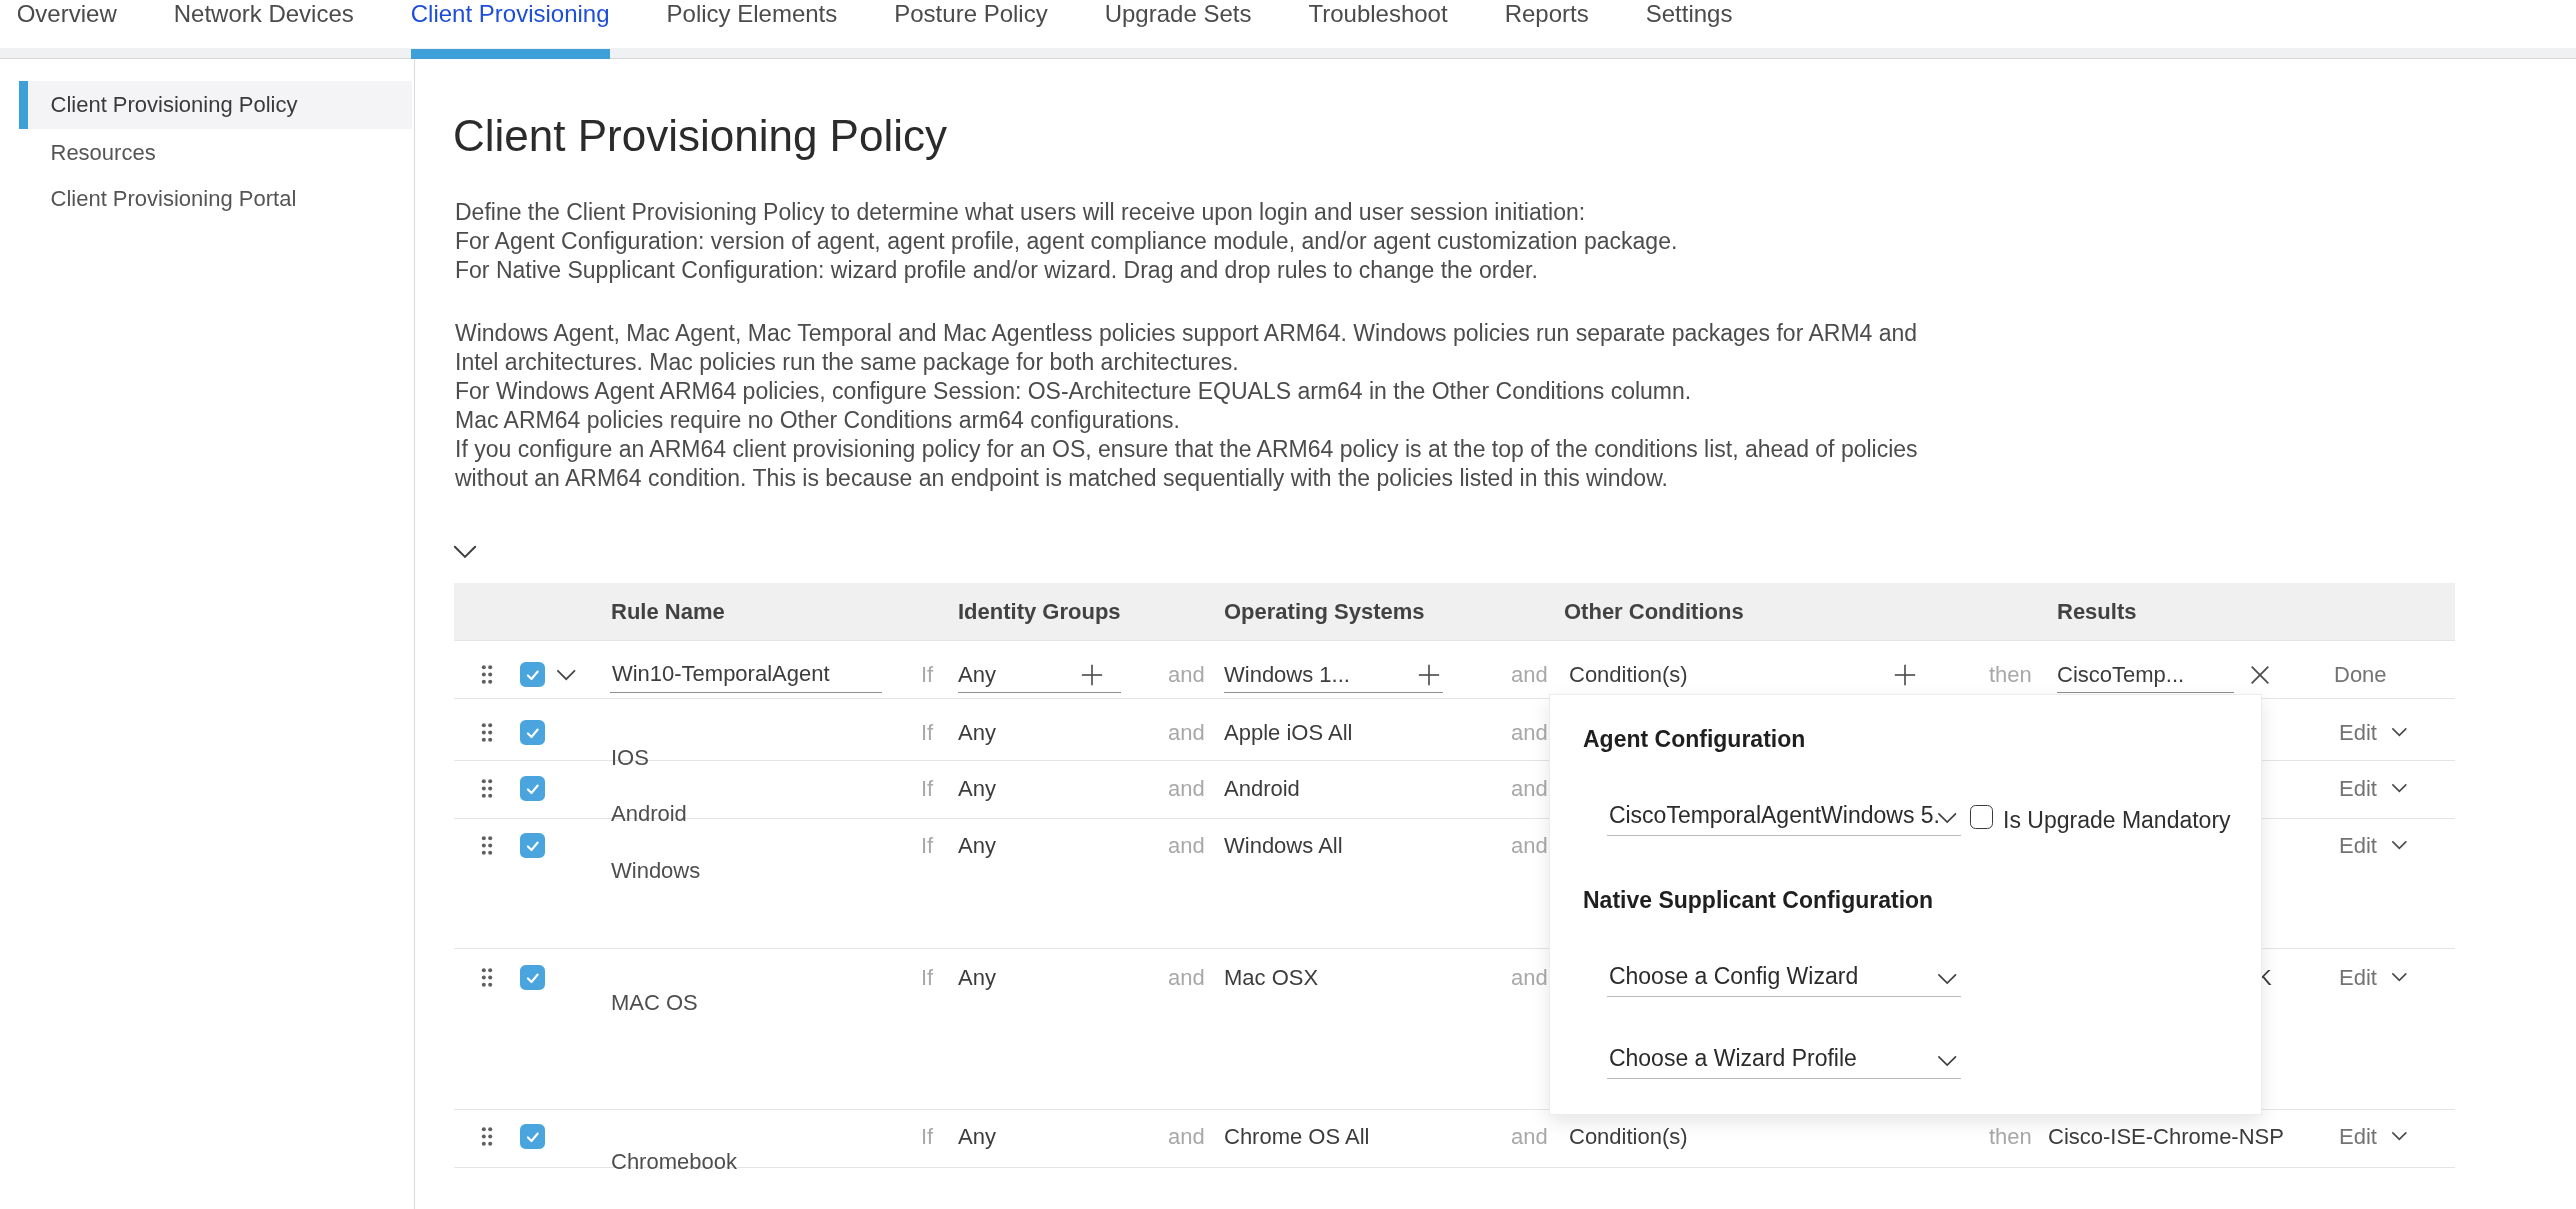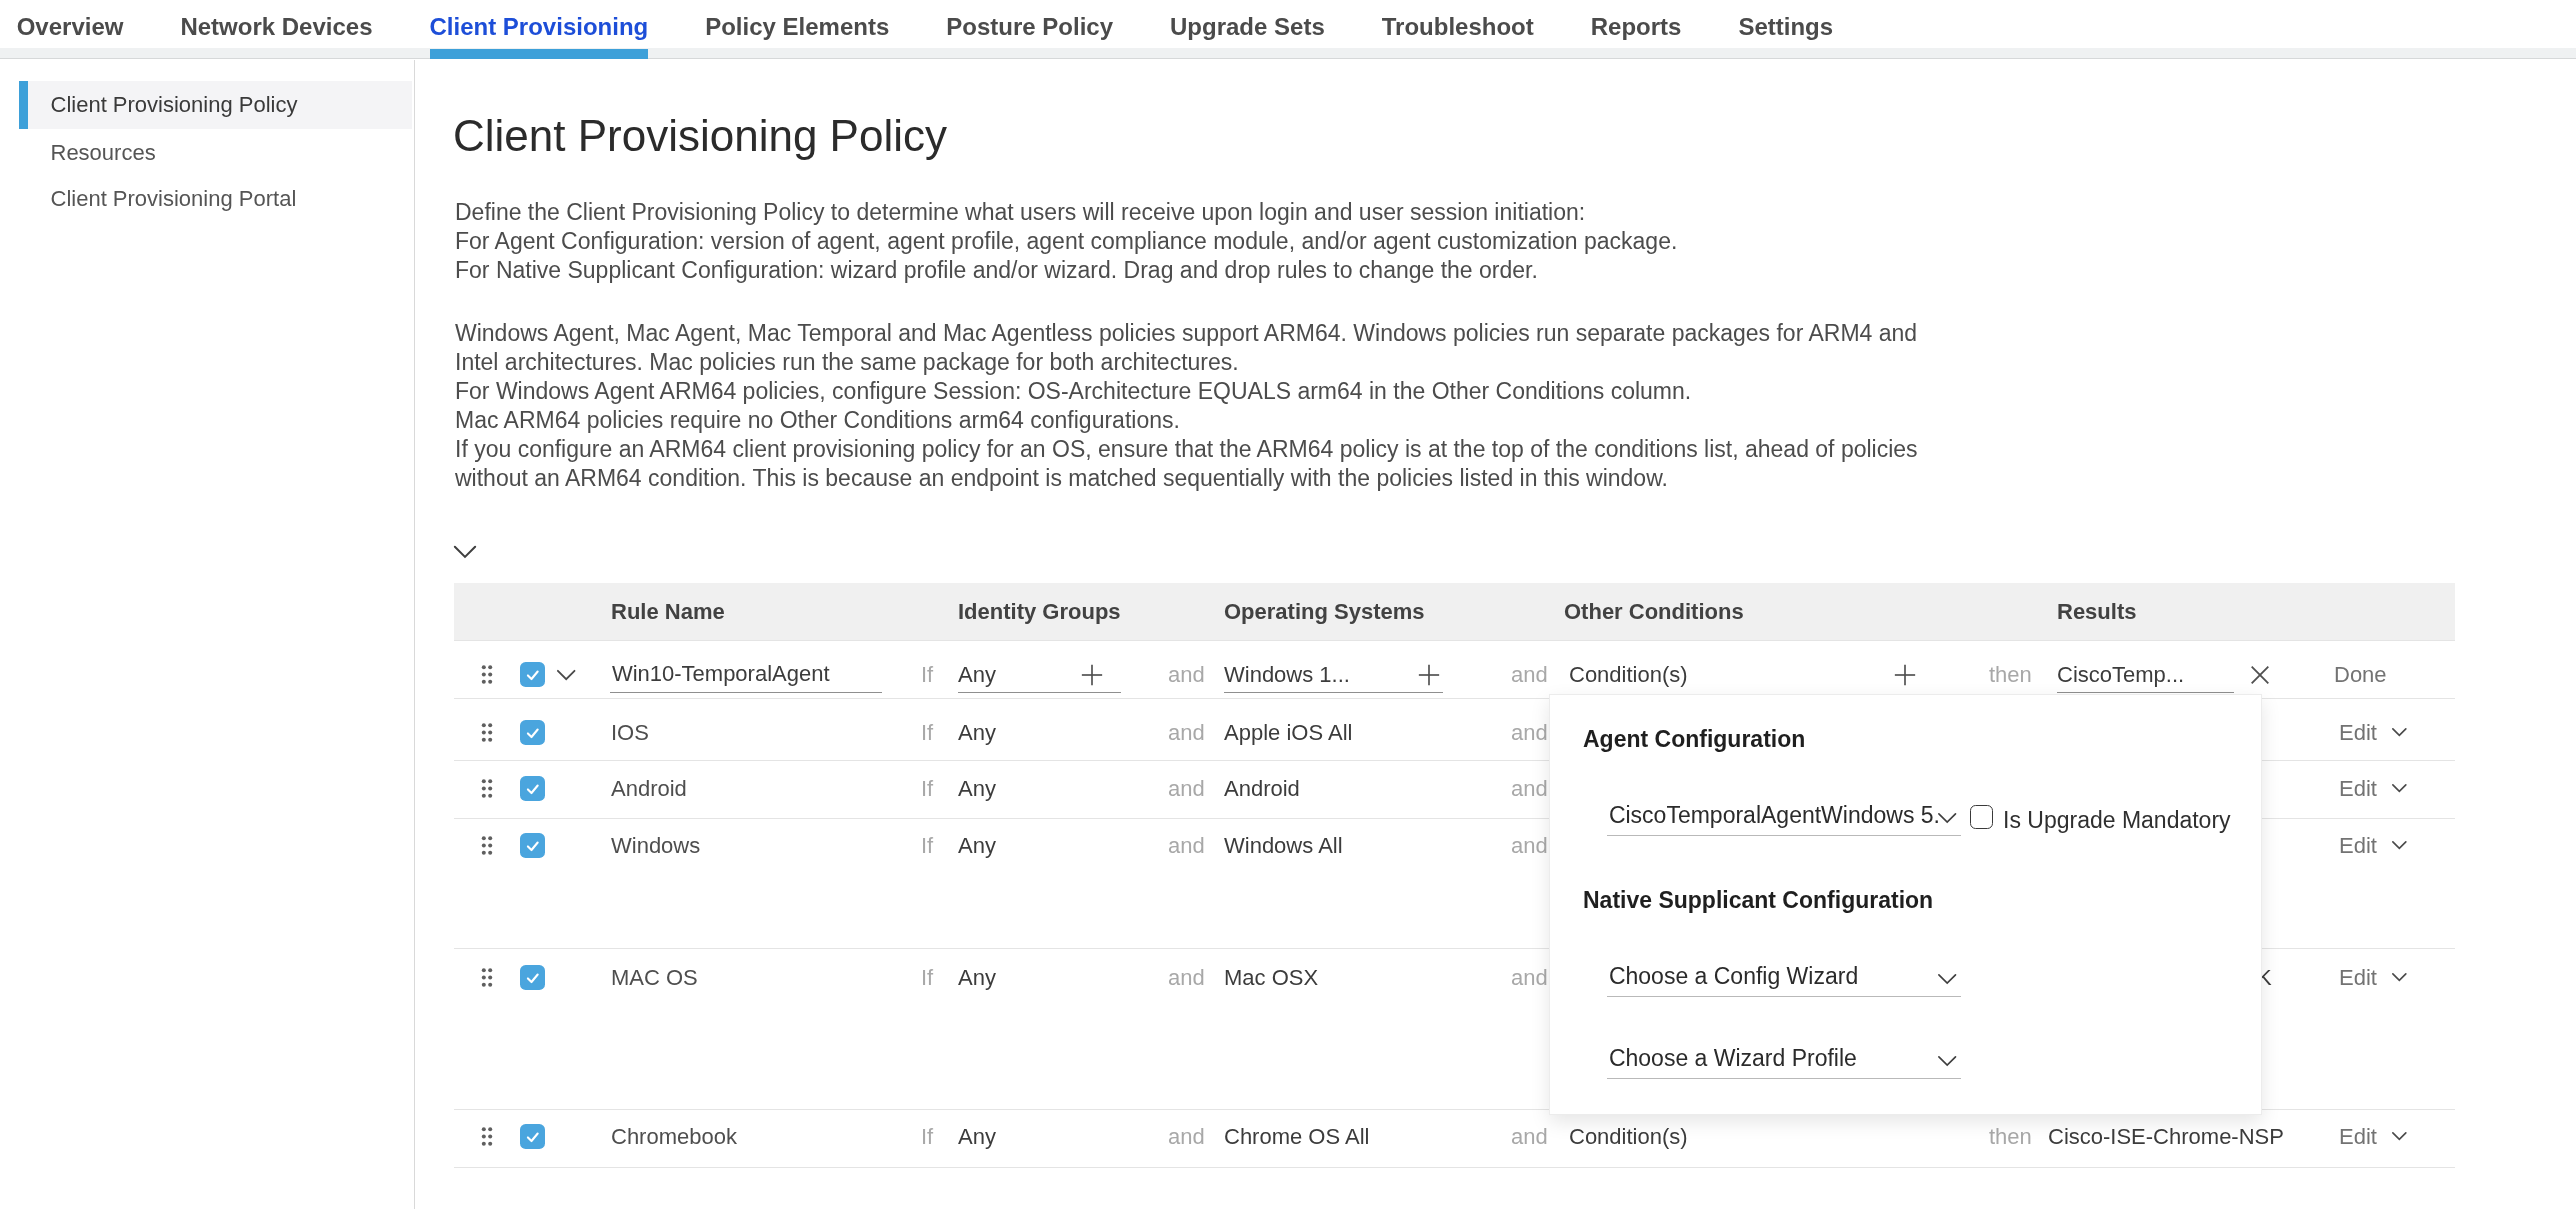--- a/index.html
+++ b/index.html
@@ -5,21 +5,21 @@
   * { margin:0; padding:0; box-sizing:border-box; }
   html,body { width:2576px; height:1209px; background:#ffffff; overflow:hidden;
               font-family:"Liberation Sans","DejaVu Sans",sans-serif; }
   #stage { position:relative; width:2576px; height:1209px; background:#fff; }
 
   
   .nav { position:absolute; left:0; top:0; width:2576px; height:59px; background:#fff;
          border-bottom:0.9px solid #d6d8d9; }
   .nav-strip { position:absolute; left:0; bottom:0; width:100%; height:10.2px; background:#eff1f2; }
   .nav-items { position:absolute; left:16.7px; top:0; height:59px; display:flex; gap:57px; }
-  .nav-item { position:relative; height:59px; padding-top:13px; font-size:24px; font-weight:700;
+  .nav-item { position:relative; height:59px; font-size:24px; font-weight:400;
               color:#4b4b4b; white-space:nowrap; cursor:pointer; }
   .nav-item.active { color:#1d4ed8; }
   .nav-item.active::after { content:""; position:absolute; left:0; bottom:0; width:100%;
               height:10.2px; background:#3da0d9; }
 
   
   .sidebar-divider { position:absolute; left:414px; top:60px; width:0.9px; height:1149px; background:#d9d9d9; }
   .side-item { position:absolute; left:18.5px; width:393px; height:46px; display:flex; align-items:center;
                font-size:22px; color:#555; padding-left:32px; cursor:pointer; white-space:nowrap; }
   .side-item.active { background:#f4f4f6; border-left:9.3px solid #3da0d9; padding-left:23px; color:#3a3a3a; }
@@ -35,21 +35,21 @@
   
   .ptable { position:absolute; left:454px; top:583px; width:2001px; height:753px; }
   .thead { position:absolute; left:0; top:0; width:2001px; height:57px; background:#f0f0f0; }
   .hline { position:absolute; left:0; top:10.2px; width:2001px; height:37px; }
   .hcell { position:absolute; top:0; height:37px; line-height:37px; font-size:22px; font-weight:700;
            color:#424242; white-space:nowrap; }
   .rborder { position:absolute; left:0; width:2001px; height:0.9px; background:#e4e4e4; }
   .rowline { position:absolute; left:0; width:2001px; height:37px; }
   .cell { position:absolute; top:0; height:37px; line-height:37px; font-size:22px; white-space:nowrap; }
   .icell { position:absolute; top:0; height:37px; display:flex; align-items:center; }
-  .name { color:#4e4e4e; }
+  .name { color:#4e4e4e;margin-top:25px; }
   .val  { color:#3c3c3c; }
   .conn { color:#a8a8a8; }
   .link { color:#737373; cursor:pointer; }
   .ubox { border-bottom:1.9px solid #8f8f8f; }
   .rule-input { position:absolute; top:0; left:156px; width:272px; height:37px; border:none;
                 border-bottom:1.9px solid #8f8f8f; outline:none; background:transparent;
                 font-family:inherit; font-size:22px; color:#3c3c3c; padding:0 1.9px; }
   .chk { width:25px; height:25px; background:#4aa5de; border-radius:5.6px; display:flex;
          align-items:center; justify-content:center; cursor:pointer; }
 

